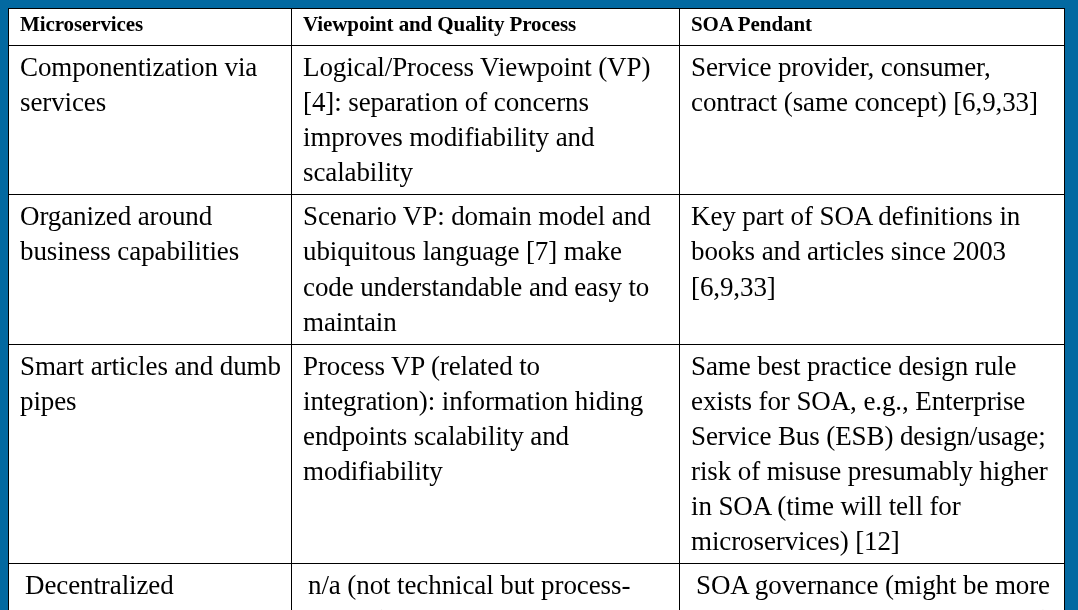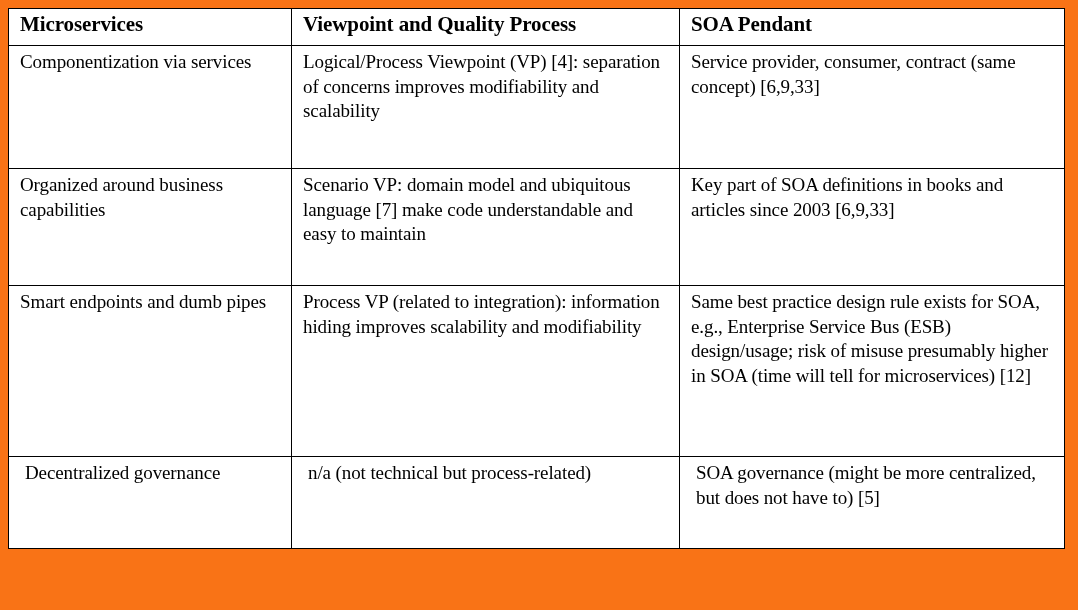--- a/index.html
+++ b/index.html
@@ -12,21 +12,21 @@
     width: 1078px;
     height: 610px;
     overflow: hidden;
     font-family: "Liberation Serif", "DejaVu Serif", serif;
     color: #000000;
   }
   .page {
     position: relative;
     width: 1078px;
     height: 610px;
-    background: #f97316;
+    background: #0369a1;
     box-sizing: border-box;
   }
   table.comparison {
     position: absolute;
     left: 8px;
     top: 8px;
     width: 1056px;
     border-collapse: collapse;
     table-layout: fixed;
     background: #ffffff;
@@ -47,21 +47,21 @@
   }
   table.comparison thead th {
     font-weight: bold;
     font-size: 21px;
     height: 29px;
     padding-top: 3px;
     padding-bottom: 4px;
     line-height: 1.15;
   }
   table.comparison tbody td {
-    font-size: 19px;
+    font-size: 27px;
     margin-top: 43px;
   }
   
   tr.row-1 td { height: 114px; }
   tr.row-2 td { height: 108px; }
   tr.row-3 td { height: 52px; }
   tr.row-4 td { height: 162px; }
   tr.row-5 td { height: 83px; padding-left: 16px; }
 
   .cell-text {
@@ -111,24 +111,24 @@
         </td>
         <td>
           <span class="cell-text">Scenario VP: domain model and ubiquitous language [7] make code understandable and easy to maintain</span>
         </td>
         <td>
           <span class="cell-text">Key part of SOA definitions in books and articles since 2003 [6,9,33]</span>
         </td>
       </tr>
       <tr class="row-4">
         <td>
-          <span class="cell-text">Smart endpoints and dumb pipes</span>
+          <span class="cell-text">Smart articles and dumb pipes</span>
         </td>
         <td>
-          <span class="cell-text">Process VP (related to integration): information hiding improves scalability and modifiability</span>
+          <span class="cell-text">Process VP (related to integration): information hiding endpoints scalability and modifiability</span>
         </td>
         <td>
           <span class="cell-text">Same best practice design rule exists for SOA, e.g., Enterprise Service Bus (ESB) design/usage; risk of misuse presumably higher in SOA (time will tell for microservices) [12]</span>
         </td>
       </tr>
       <tr class="row-5">
         <td>
           <span class="cell-text">Decentralized governance</span>
         </td>
         <td>

